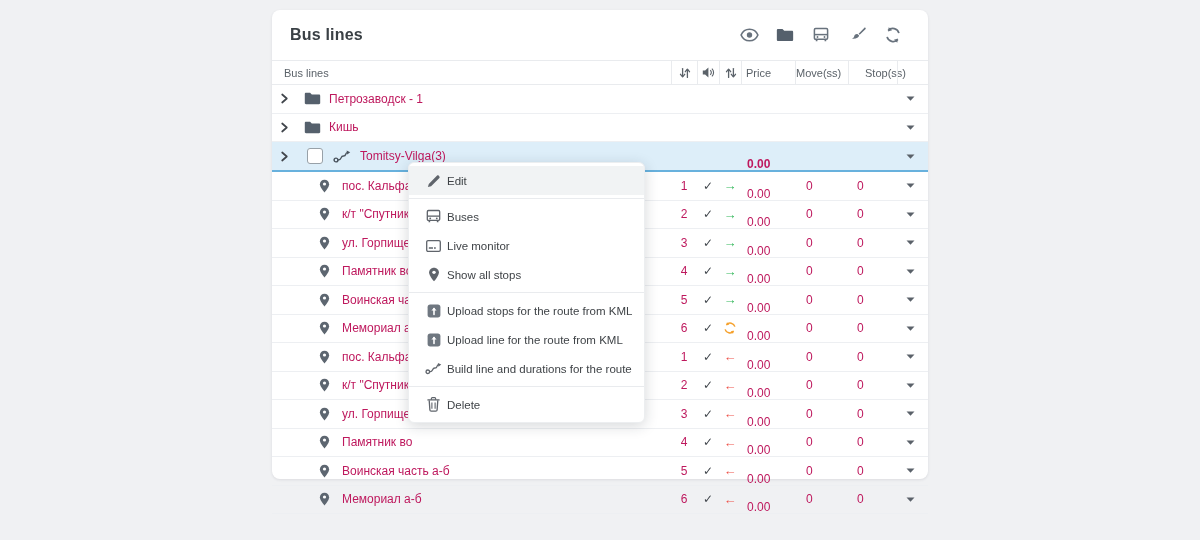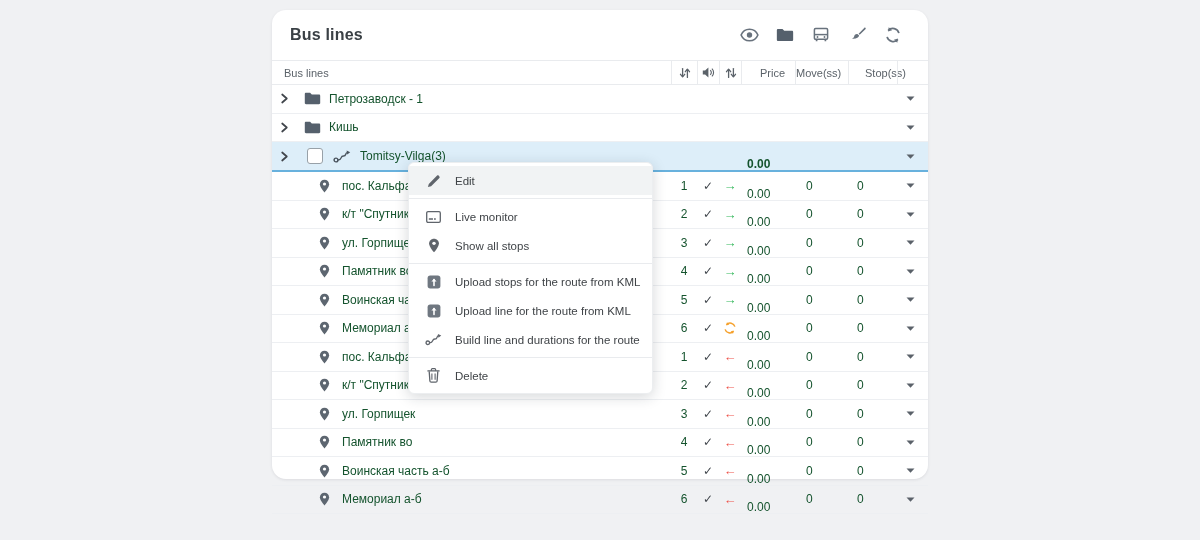--- a/index.html
+++ b/index.html
@@ -1,43 +1,43 @@
 <!DOCTYPE html>
 <html><head>
 <meta charset="utf-8">
 <style>
   html,body{margin:0;padding:0;}
   body{font-family:"Liberation Sans","DejaVu Sans",sans-serif;}
   .stage{position:relative;width:1200px;height:540px;background:#f0f1f3;overflow:hidden;}
 
   
   .card{position:absolute;left:272px;top:10px;width:656px;height:469px;background:#fff;
-        border-radius:14px;box-shadow:0 1px 3px rgba(35,44,56,.10);}
+        border-radius:8px;box-shadow:0 1px 3px rgba(35,44,56,.10);}
   .card-header{height:50px;display:flex;align-items:center;justify-content:space-between;
                padding:0 24px 0 18px;box-sizing:border-box;}
   .title{font-size:16px;font-weight:600;color:#3a4045;letter-spacing:.2px;}
   .toolbar{display:flex;align-items:center;gap:14px;}
   .tb-btn{width:22px;height:20px;display:flex;align-items:center;justify-content:center;cursor:pointer;}
 
   
   .thead{display:flex;align-items:center;height:23px;border-top:1px solid #e9ebee;border-bottom:1px solid #e9ebee;
          color:#5b6269;font-size:11px;}
   .th{height:100%;display:flex;align-items:center;box-sizing:border-box;border-left:1px solid #e9ebee;}
   .th-name{flex:1;border-left:none;padding-left:12px;}
   .th-num{width:26px;justify-content:center;}
   .th-chk{width:22px;justify-content:center;}
   .th-arr{width:22px;justify-content:center;}
-  .th-price{width:54px;padding-left:18px;}
+  .th-price{width:54px;padding-left:4px;}
   .th-move{width:53px;}
   .th-stop{width:49px;padding-left:16px;}
   .th-caret{width:31px;}
 
   
   .row{display:flex;align-items:center;height:28.5px;border-bottom:1px solid #edeff2;
-       font-size:12px;color:#14532d;box-sizing:border-box;cursor:pointer;}
+       font-size:12px;color:#be185d;box-sizing:border-box;cursor:pointer;}
   .cell{box-sizing:border-box;display:flex;align-items:center;height:100%;}
   .c-name{flex:1;min-width:0;overflow:hidden;white-space:nowrap;}
   .c-num{width:26px;justify-content:center;}
   .c-chk{width:22px;justify-content:center;color:#42474d;font-size:12px;}
   .c-chk::before{content:"\2713";}
   .c-dir{width:22px;justify-content:center;}
   .c-dir .df,.c-dir .db,.c-dir .ds{display:none;line-height:1;}
   .c-dir .df::before{content:"\2192";}
   .c-dir .db::before{content:"\2190";}
   .c-dir.dir-forward .df{display:inline;color:#35b85c;font-size:13px;}
@@ -60,21 +60,21 @@
 
   .pin{margin-left:47px;display:flex;flex:none;}
   .s-label{margin-left:12px;}
 
   
   .menu{position:absolute;left:408px;top:162px;min-width:223px;background:#fff;border-radius:6px;
         border:1px solid #eceef0;box-shadow:0 3px 14px rgba(30,40,50,.18);padding:3px 0;z-index:5;box-sizing:border-box;}
   .mi{height:29px;display:flex;align-items:center;padding:0 12px 0 16px;cursor:pointer;white-space:nowrap;}
   .mi.hover{background:#f1f3f4;}
   .mic{width:17px;display:flex;justify-content:center;flex:none;}
-  .ml{margin-left:13px;font-size:11.5px;color:#3f4347;}
+  .ml{margin-left:5px;font-size:11.5px;color:#3f4347;}
   .mdiv{height:1px;background:#e9ebee;margin:3px 0;}
 </style>
 </head>
 <body>
 
 <div class="stage">
 
   <div class="card">
 
     <div class="card-header">
@@ -537,20 +537,32 @@
       <span class="mic">
           <svg width="14" height="14" viewBox="0 0 14 14">
             <path d="M0.9 13.1 L1.8 9.9 L10.1 1.6 C10.5 1.2 11.2 1.2 11.6 1.6 L12.4 2.4 C12.8 2.8 12.8 3.5 12.4 3.9 L4.1 12.2 Z" fill="#5f646b"></path>
           </svg>
         </span>
       <span class="ml">Edit</span>
     </div>
     <div class="mdiv"></div>
     <div class="mi">
       <span class="mic">
+          <svg width="15" height="15" viewBox="0 0 16 16">
+            <path d="M2.6 1.6 H13.4 C14.1 1.6 14.6 2.1 14.6 2.8 V11 C14.6 11.7 14.1 12.2 13.4 12.2 H2.6 C1.9 12.2 1.4 11.7 1.4 11 V2.8 C1.4 2.1 1.9 1.6 2.6 1.6 Z" fill="none" stroke="#5f646b" stroke-width="1.4"></path>
+            <path d="M1.6 7.6 H14.4" stroke="#5f646b" stroke-width="1.4"></path>
+            <circle cx="4.5" cy="10" r="0.95" fill="#5f646b"></circle>
+            <circle cx="11.5" cy="10" r="0.95" fill="#5f646b"></circle>
+            <path d="M3.6 12.6 V14.2 M12.4 12.6 V14.2" stroke="#5f646b" stroke-width="1.7"></path>
+          </svg>
+        </span>
+      <span class="ml">Buses</span>
+    </div>
+    <div class="mi">
+      <span class="mic">
           <svg width="15" height="12" viewBox="0 0 15 12">
             <rect x="0.7" y="0.7" width="13.6" height="10.6" rx="1.3" fill="none" stroke="#5f646b" stroke-width="1.3"></rect>
             <rect x="2.8" y="7.3" width="4.2" height="1.5" rx="0.3" fill="#5f646b"></rect>
             <rect x="8" y="7.3" width="1.8" height="1.5" rx="0.3" fill="#5f646b"></rect>
           </svg>
         </span>
       <span class="ml">Live monitor</span>
     </div>
     <div class="mi">
       <span class="mic">

